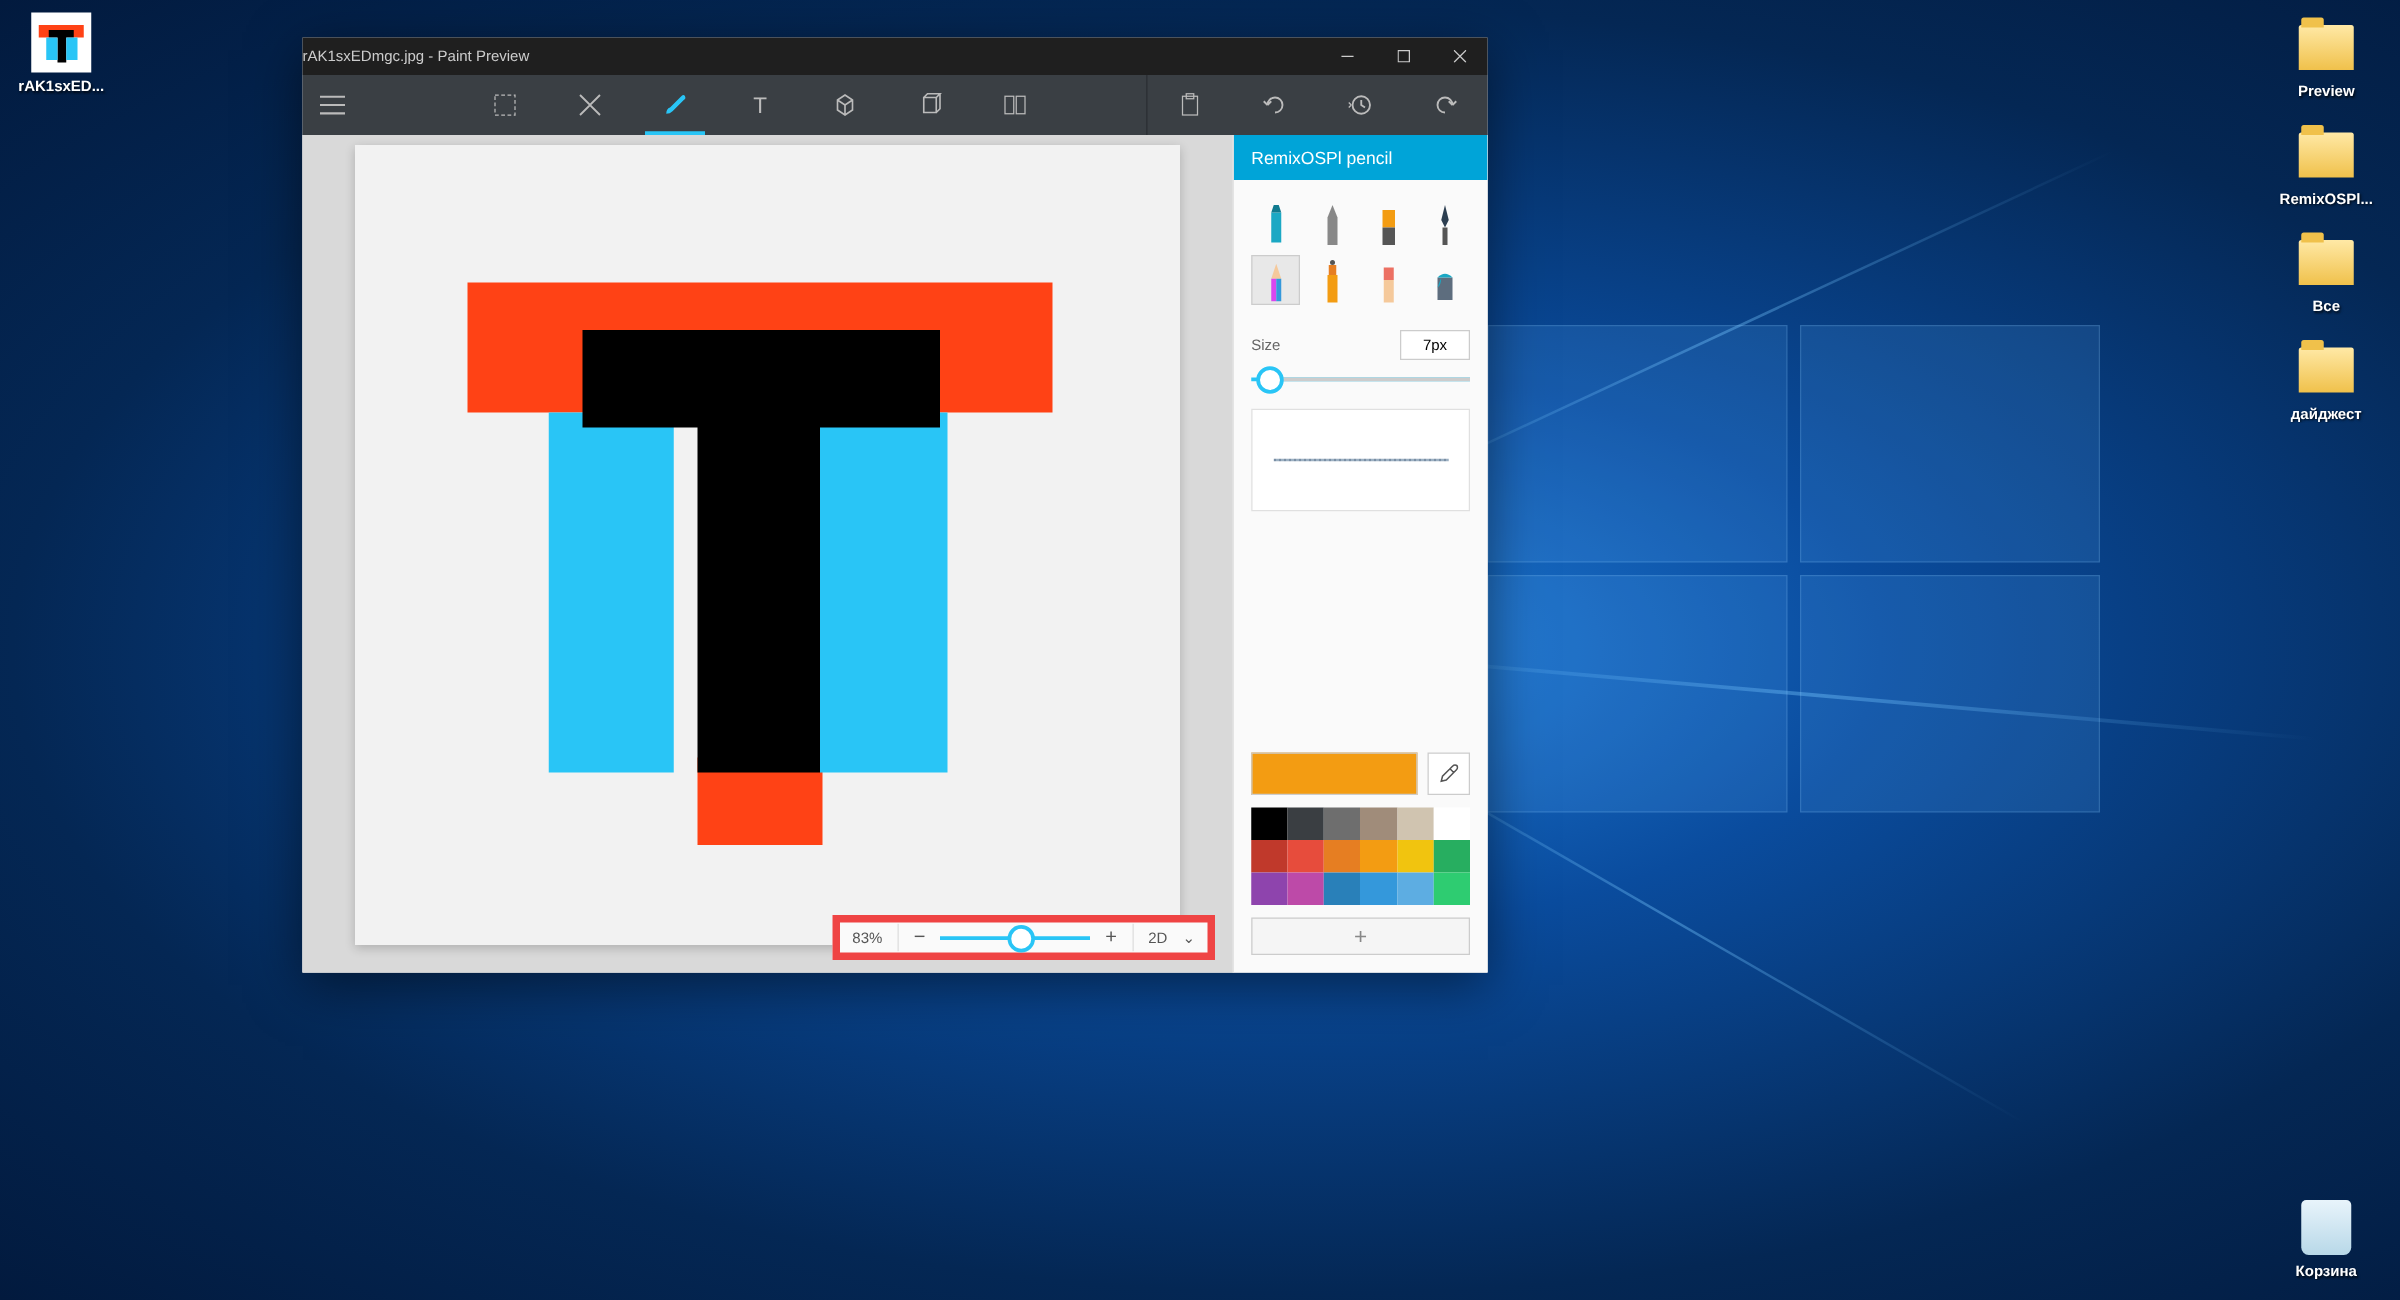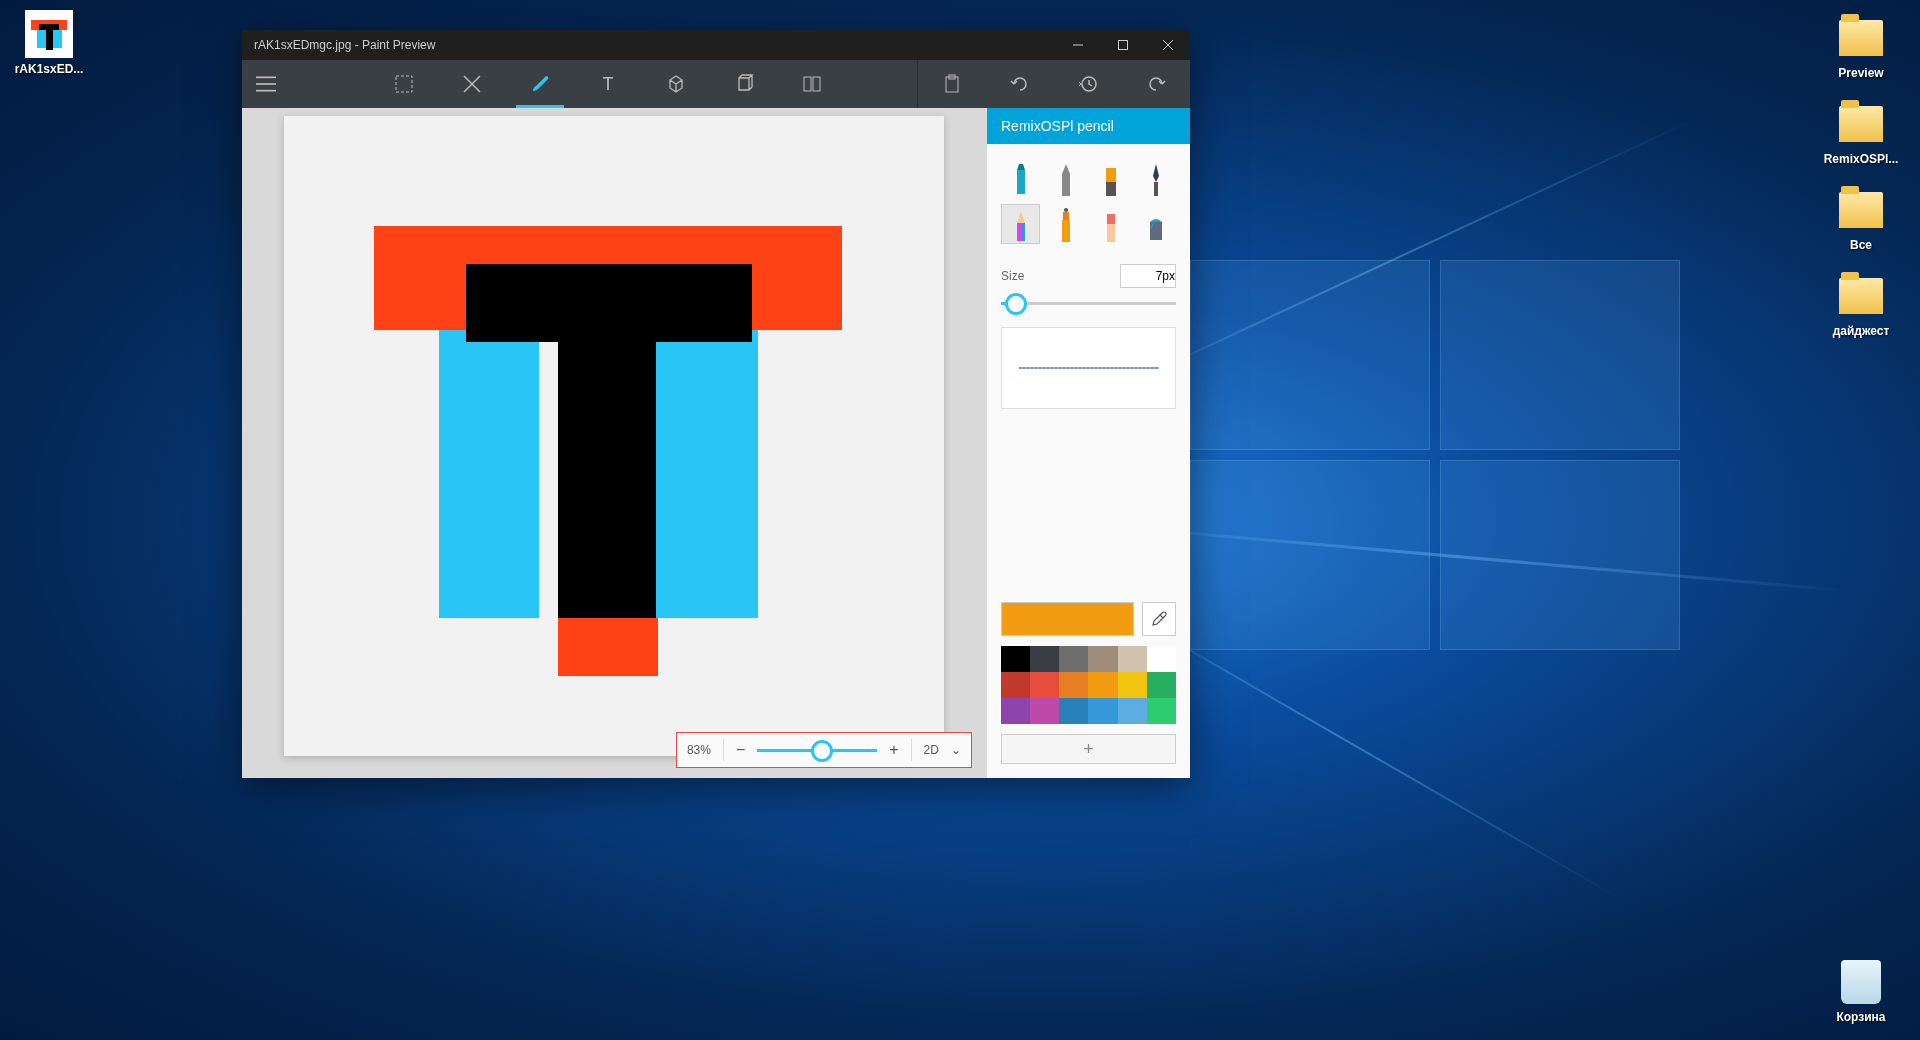--- a/index.html
+++ b/index.html
@@ -24,21 +24,21 @@
 .desktop-icon .label { color: white; font-size: 12px; text-shadow: 1px 1px 2px rgba(0,0,0,0.8); white-space: nowrap; overflow: hidden; text-overflow: ellipsis; font-weight: bold; }
 .folder-icon { width: 44px; height: 36px; background: linear-gradient(#ffe9a6, #f0c14b); border-radius: 2px 2px 0 0; position: relative; }
 .folder-icon::before { content: ''; position: absolute; top: -6px; left: 2px; width: 18px; height: 8px; background: #f0c14b; border-radius: 2px 2px 0 0; }
 .recycle-icon { width: 40px; height: 44px; background: linear-gradient(#e8f4fb, #b8d8e8); border-radius: 4px 4px 6px 6px; position: relative; }
 .thumb-icon { width: 48px; height: 48px; background: white; position: relative; }
 .thumb-t { position: absolute; inset: 4px; }
 
 
 .app-window { position: absolute; left: 242px; top: 30px; width: 948px; height: 748px; background: #f0f0f0; box-shadow: 0 10px 40px rgba(0,0,0,0.5); display: flex; flex-direction: column; }
 .titlebar { height: 30px; background: #1f1f1f; color: #ccc; display: flex; align-items: center; font-size: 12px; }
-.titlebar-text { padding-left: 12px; flex: 1; }
+.titlebar-text { flex: 1; }
 .titlebar-btn { width: 45px; height: 30px; display: flex; align-items: center; justify-content: center; color: #ccc; }
 
 .toolbar { height: 48px; background: #3a3f44; display: flex; align-items: stretch; }
 .tool-btn { width: 68px; display: flex; align-items: center; justify-content: center; color: #bbb; position: relative; }
 .tool-btn.active { color: #29c5f6; }
 .tool-btn.active::after { content: ''; position: absolute; bottom: 0; left: 10px; right: 10px; height: 3px; background: #29c5f6; }
 .tool-btn svg { width: 20px; height: 20px; }
 .toolbar-spacer { flex: 1; }
 .toolbar-divider { width: 1px; background: #2a2e32; margin: 0; }
 .hamburger { width: 48px; }
@@ -49,34 +49,34 @@
 .canvas { width: 660px; height: 640px; background: #f2f2f2; box-shadow: 0 2px 8px rgba(0,0,0,0.2); position: relative; }
 
 .artwork { position: absolute; left: 90px; top: 110px; width: 468px; height: 440px; }
 .orange-bar { position: absolute; top: 0; left: 0; width: 468px; height: 104px; background: #ff4215; }
 .orange-stem { position: absolute; top: 380px; left: 184px; width: 100px; height: 70px; background: #ff4215; }
 .blue-left { position: absolute; top: 104px; left: 65px; width: 100px; height: 288px; background: #29c5f6; }
 .blue-right { position: absolute; top: 104px; left: 282px; width: 102px; height: 288px; background: #29c5f6; }
 .black-top { position: absolute; top: 38px; left: 92px; width: 286px; height: 78px; background: #000; }
 .black-stem { position: absolute; top: 38px; left: 184px; width: 98px; height: 354px; background: #000; }
 
-.zoom-bar { position: absolute; bottom: 10px; right: 14px; height: 36px; background: #fafafa; border: 1px solid #ef4444; display: flex; align-items: center; padding: 0 10px; gap: 12px; font-size: 12px; color: #555; }
+.zoom-bar { position: absolute; bottom: 10px; right: 14px; height: 36px; background: #fafafa; border: 6px solid #ef4444; display: flex; align-items: center; padding: 0 10px; gap: 12px; font-size: 12px; color: #555; }
 .zoom-slider { width: 120px; height: 3px; background: #29c5f6; position: relative; }
 .zoom-slider::after { content: ''; width: 16px; height: 16px; border-radius: 50%; background: #fff; border: 3px solid #29c5f6; position: absolute; top: -9px; left: 45%; }
 .zoom-sep { width: 1px; height: 22px; background: #ddd; }
 
 .side-panel { width: 204px; background: #fafafa; border-left: 1px solid #ddd; display: flex; flex-direction: column; overflow-y: auto; }
 .panel-header { height: 36px; background: #00a4d8; color: white; display: flex; align-items: center; padding: 0 14px; font-size: 14px; }
 .brush-grid { display: grid; grid-template-columns: repeat(4, 1fr); gap: 6px; padding: 14px; }
 .brush-tile { height: 40px; display: flex; align-items: flex-end; justify-content: center; cursor: pointer; }
 .brush-tile.selected { background: #e8e8e8; border: 1px solid #ccc; }
 .brush-tile svg { width: 18px; height: 36px; }
 
 .size-row { display: flex; justify-content: space-between; align-items: center; padding: 6px 14px; font-size: 12px; color: #666; }
-.size-input { width: 56px; height: 24px; border: 1px solid #ccc; text-align: right; font-size: 12px; background: white; }
+.size-input { width: 56px; height: 24px; border: 1px solid #ccc; text-align: center; font-size: 12px; background: white; }
 .size-slider { margin: 8px 14px 14px; height: 3px; background: #29c5f6; position: relative; }
 .size-slider::before { content: ''; position: absolute; left: 8%; right: 0; height: 3px; background: #ccc; }
 .size-slider::after { content: ''; width: 16px; height: 16px; border-radius: 50%; background: #fff; border: 3px solid #29c5f6; position: absolute; top: -9px; left: 2%; }
 
 .preview-box { margin: 8px 14px; height: 82px; background: white; border: 1px solid #e0e0e0; display: flex; align-items: center; justify-content: center; }
 .preview-stroke { width: 140px; height: 2px; background: repeating-linear-gradient(90deg, #7a8fa5 0 2px, #9cb0c2 2px 4px); }
 
 .panel-gap { flex: 1; min-height: 60px; }
 
 .color-row { display: flex; gap: 8px; padding: 0 14px 10px; align-items: center; }

